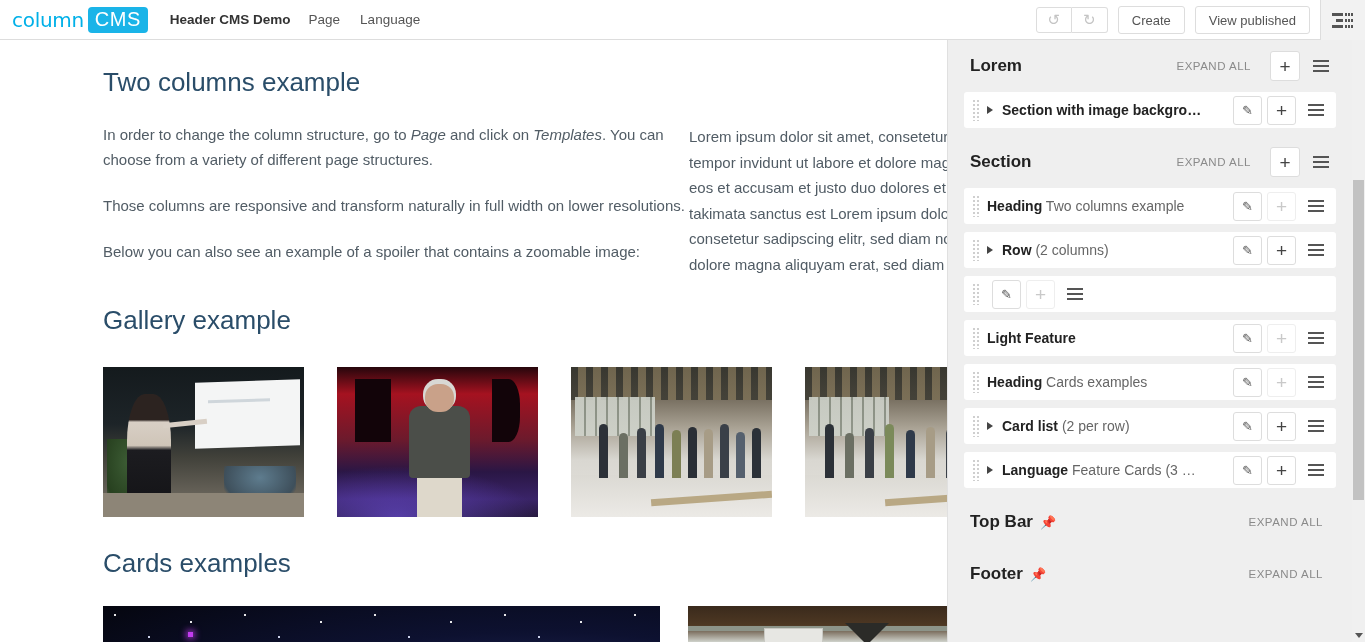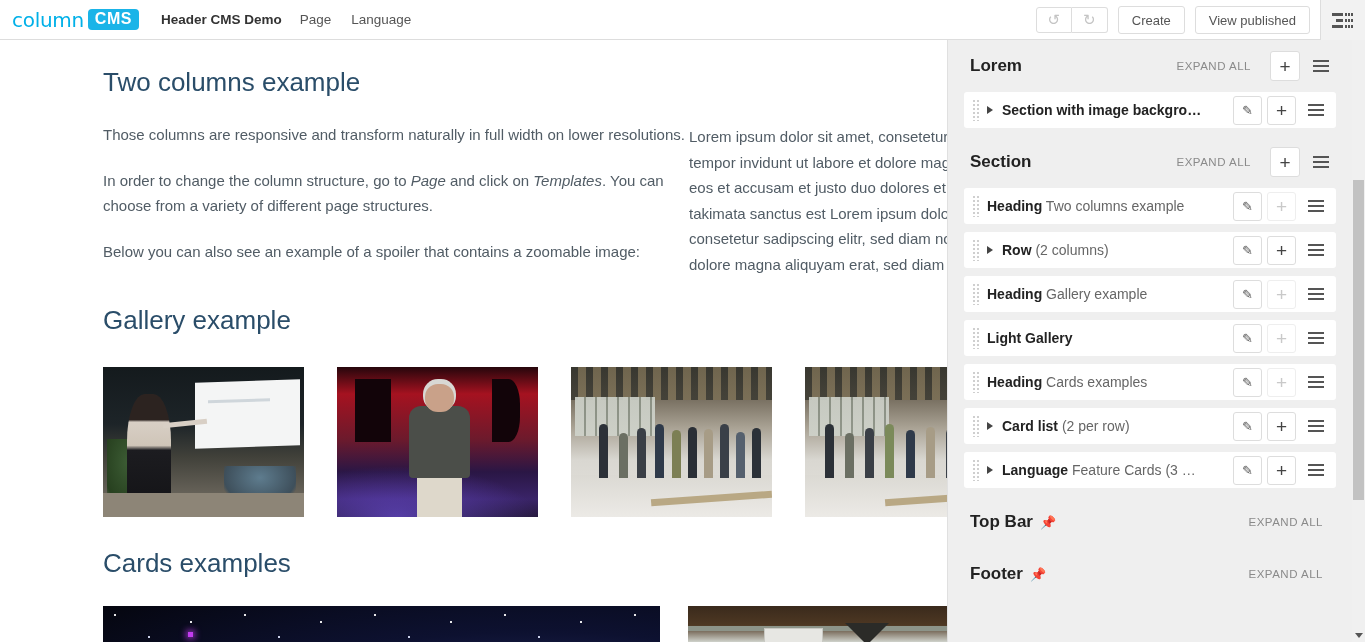--- a/index.html
+++ b/index.html
@@ -21,22 +21,22 @@
     display: flex; align-items: center;
     z-index: 50;
   }
   .tb-logo {
     display: flex; align-items: center;
     margin-left: 12px; margin-right: 22px;
     font-size: 21px; letter-spacing: -0.3px;
   }
   .tb-logo .dj { color: #00b0e8; font-family: "DejaVu Sans", sans-serif; font-size: 20px; }
   .tb-logo .cms {
-    background: #1ab4e8; color: #fff; font-weight: bold;
-    font-size: 16px; padding: 1px 7px 2px 7px; border-radius: 4px;
+    background: #1ab4e8; color: #fff; font-weight: normal;
+    font-size: 20px; padding: 1px 7px 2px 7px; border-radius: 4px;
     margin-left: 4px; letter-spacing: 0.5px;
   }
   .tb-site {
     font-size: 13.5px; font-weight: bold; color: #333;
     margin-right: 18px; white-space: nowrap;
   }
   .tb-menu {
     font-size: 13.5px; color: #555; margin-right: 20px;
     white-space: nowrap; cursor: pointer;
   }
@@ -393,22 +393,22 @@
     </div>
   </div>
 </div>
 
 <div id="page">
 
   <div class="container" style="padding-top:26px;">
     <h2 class="section-title">Two columns example</h2>
     <div class="two-col" style="margin-top:24px;">
       <div class="col">
+        <p><span>In order to change the column structure, go to </span><em>Page</em><span> and click on </span><em>Templates</em><span>. You can choose from a variety of different page structures.</span></p>
         <p>Those columns are responsive and transform naturally in full width on lower resolutions.</p>
-        <p><span>In order to change the column structure, go to </span><em>Page</em><span> and click on </span><em>Templates</em><span>. You can choose from a variety of different page structures.</span></p>
         <p>Below you can also see an example of a spoiler that contains a zoomable image:</p>
       </div>
       <div class="col right lorem-col" style="width:560px;padding-top:2px;">
         <p>Lorem ipsum dolor sit amet, consetetur sadipscing elitr, sed diam nonumy eirmod tempor invidunt ut labore et dolore magna aliquyam erat, sed diam voluptua. At vero eos et accusam et justo duo dolores et ea rebum. Stet clita kasd gubergren, no sea takimata sanctus est Lorem ipsum dolor sit amet. Lorem ipsum dolor sit amet, consetetur sadipscing elitr, sed diam nonumy eirmod tempor invidunt ut labore et dolore magna aliquyam erat, sed diam voluptua.</p>
       </div>
     </div>
   </div>
 
   <div class="container" style="padding-top:20px;">
     <h2 class="section-title">Gallery example</h2>
@@ -575,41 +575,40 @@
                 <i></i>
                 <i></i>
                 <i></i>
               </span>
             </span>
           </span>
         </div>
         <div class="plug-row">
           <span class="drag-dots"></span>
           <span class="caret hidden"></span>
-          <span class="plug-label"><b>Heading</b> Gallery example</span>
           <span class="plug-actions">
             <span class="sq-btn">
               <span class="pencil">✎</span>
             </span>
             <span class="sq-btn disabled">
               <span class="plus-glyph dim">+</span>
             </span>
             <span class="sq-btn plain">
               <span class="burger">
                 <i></i>
                 <i></i>
                 <i></i>
               </span>
             </span>
           </span>
         </div>
         <div class="plug-row">
           <span class="drag-dots"></span>
           <span class="caret hidden"></span>
-          <span class="plug-label"><b>Light Gallery</b></span>
+          <span class="plug-label"><b>Light Feature</b></span>
           <span class="plug-actions">
             <span class="sq-btn">
               <span class="pencil">✎</span>
             </span>
             <span class="sq-btn disabled">
               <span class="plus-glyph dim">+</span>
             </span>
             <span class="sq-btn plain">
               <span class="burger">
                 <i></i>

